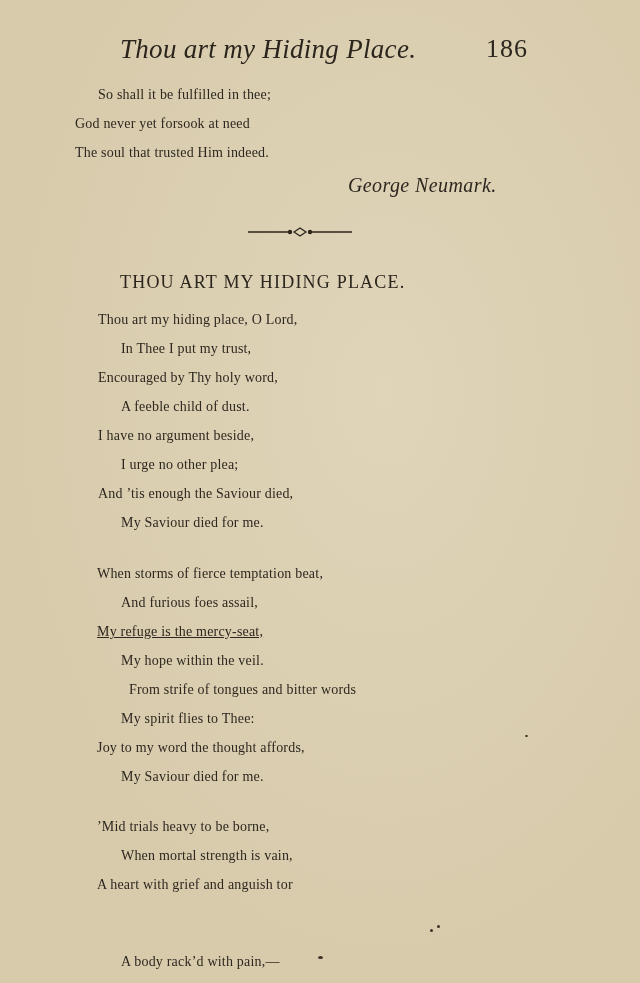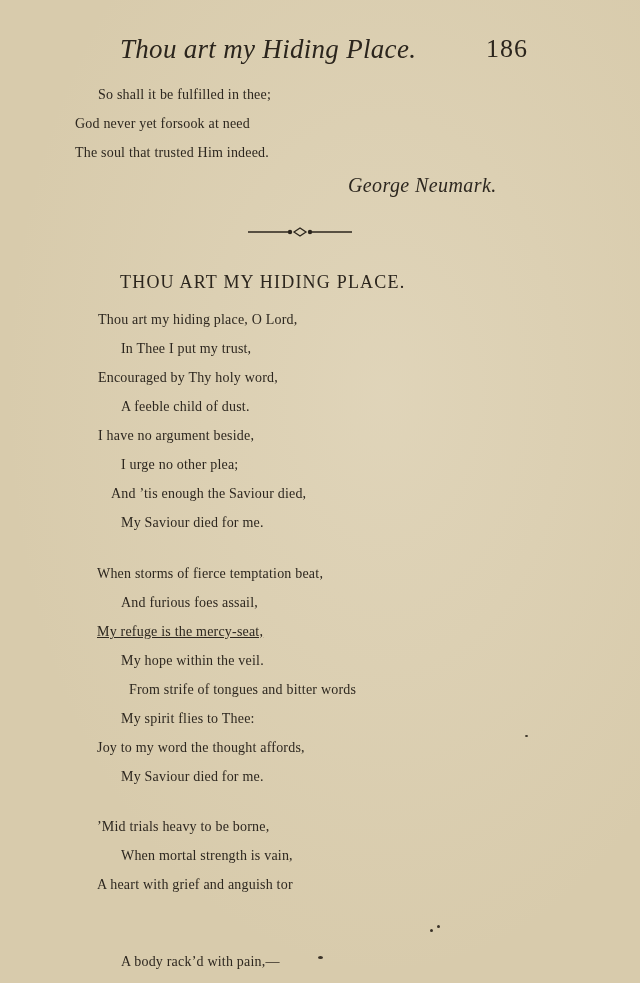--- a/index.html
+++ b/index.html
@@ -111,21 +111,21 @@
 
   <div class="poem-title">THOU ART MY HIDING PLACE.</div>
 
   <div>
     <div class="line" style="top:312px; left:98px;">Thou art my hiding place, O Lord,</div>
     <div class="line" style="top:341px; left:121px;">In Thee I put my trust,</div>
     <div class="line" style="top:370px; left:98px;">Encouraged by Thy holy word,</div>
     <div class="line" style="top:399px; left:121px;">A feeble child of dust.</div>
     <div class="line" style="top:428px; left:98px;">I have no argument beside,</div>
     <div class="line" style="top:457px; left:121px;">I urge no other plea;</div>
-    <div class="line" style="top:486px; left:98px;margin-left:13px;">And ’tis enough the Saviour died,</div>
+    <div class="line" style="top:486px; left:98px;">And ’tis enough the Saviour died,</div>
     <div class="line" style="top:515px; left:121px;">My Saviour died for me.</div>
   </div>
 
   <div>
     <div class="line" style="top:566px; left:97px;">When storms of fierce temptation beat,</div>
     <div class="line" style="top:595px; left:121px;">And furious foes assail,</div>
     <div class="line" style="top:624px; left:97px;text-decoration:underline;">My refuge is the mercy-seat,</div>
     <div class="line" style="top:653px; left:121px;">My hope within the veil.</div>
     <div class="line" style="top:682px; left:97px;margin-left:32px;">From strife of tongues and bitter words</div>
     <div class="line" style="top:711px; left:121px;">My spirit flies to Thee:</div>

